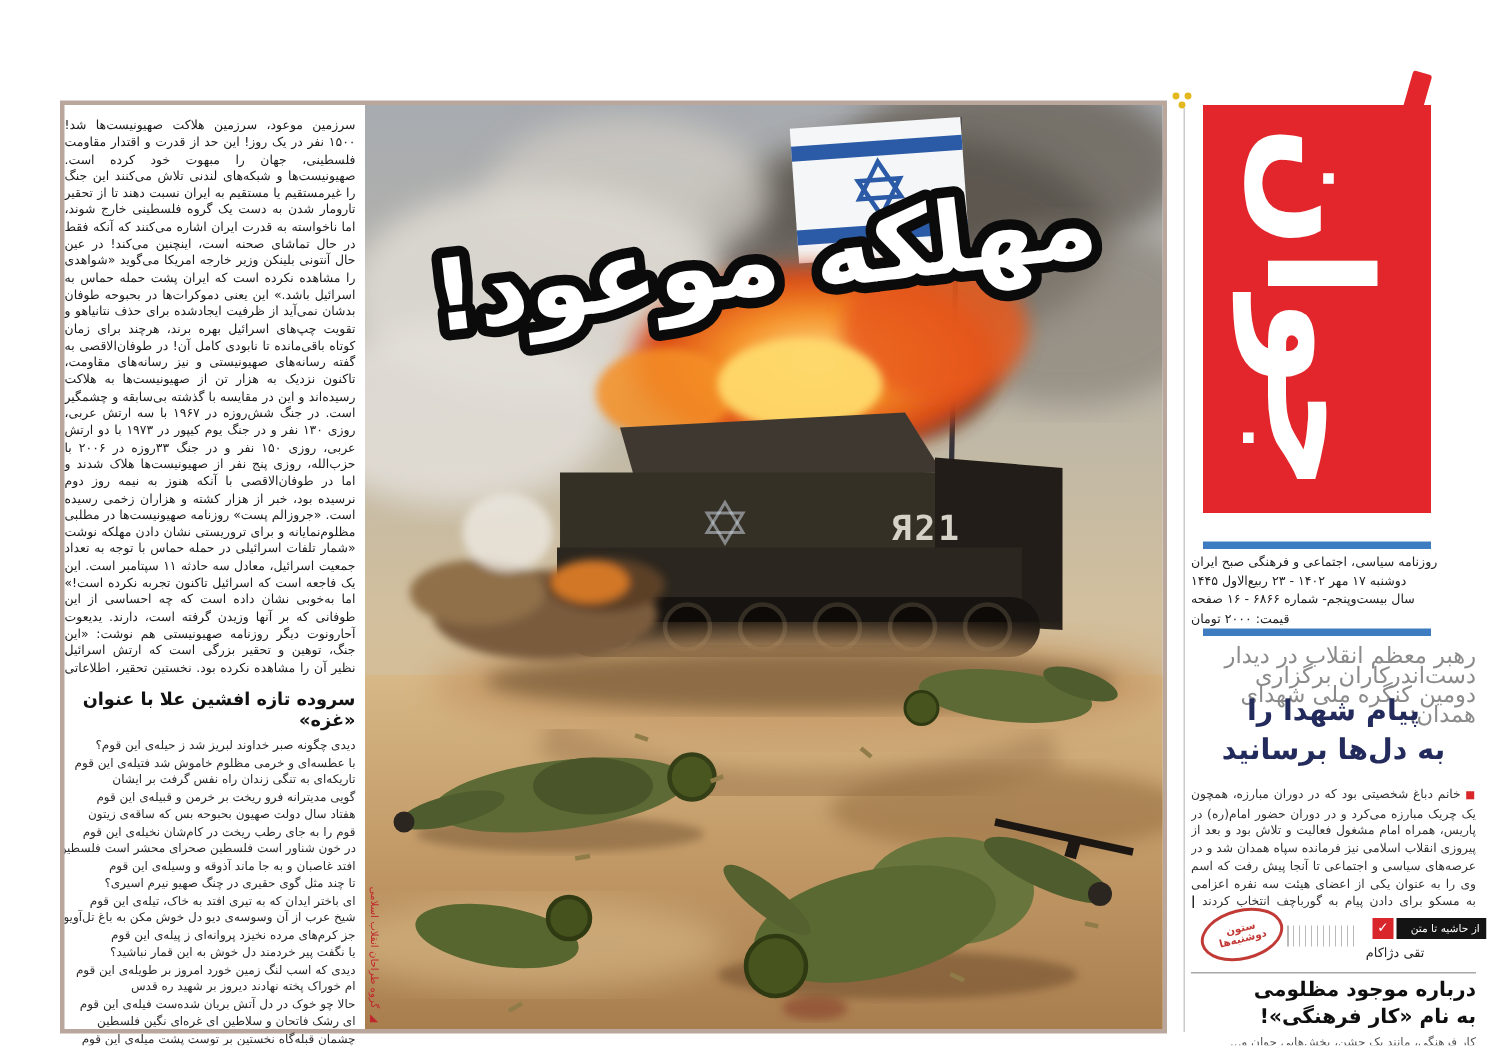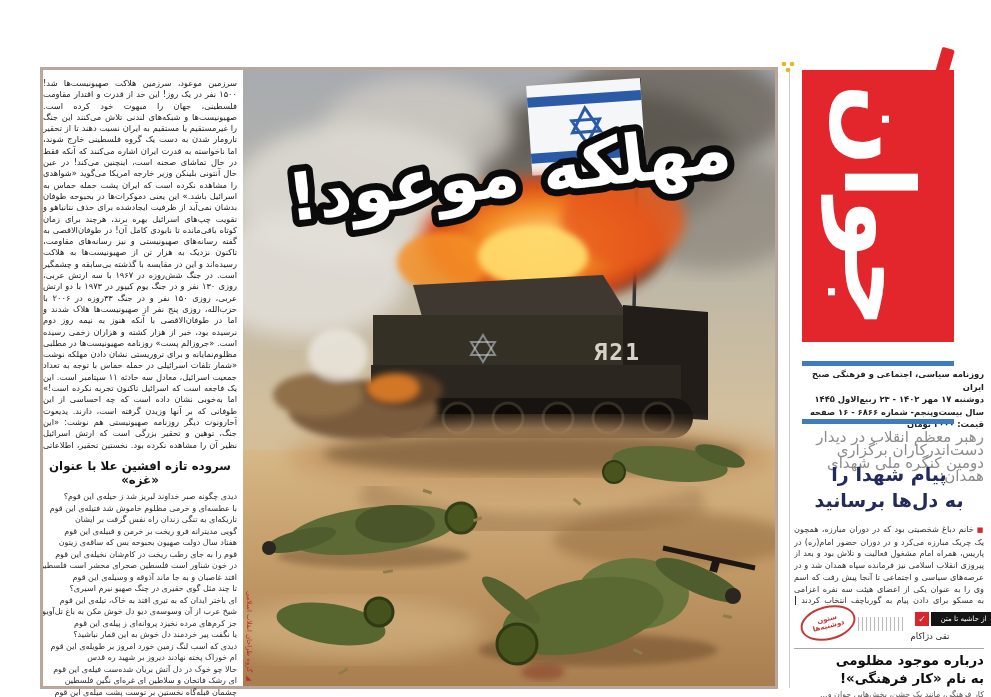--- a/index.html
+++ b/index.html
@@ -4,21 +4,21 @@
 <style>
   html,body{margin:0;padding:0;background:#ffffff;}
   .page{position:relative;width:991px;height:697px;background:#fff;overflow:hidden;
         font-family:"DejaVu Sans",sans-serif;direction:rtl;}
   
   .frame{position:absolute;left:40px;top:67px;width:738px;height:622px;
          border:3px solid #b9a69d;box-sizing:border-box;background:#fff;}
   .story-col{position:absolute;right:538px;left:4px;top:8px;width:194px;}
   .body-text{margin:0;font-size:8.3px;line-height:11.3px;text-align:justify;color:#1c1c1c;
              height:372px;overflow:hidden;}
-  .poem-head{margin:9px 0 4px 0;font-size:11.8px;font-weight:bold;color:#121212;text-align:center;}
+  .poem-head{margin:9px 0 4px 0;font-size:11.8px;font-weight:bold;color:#121212;}
   .poem{margin-top:3px;}
   .poem-line{font-size:8px;line-height:11.5px;color:#2b2b2b;text-align:right;
              white-space:nowrap;overflow:hidden;letter-spacing:-.2px;}
   
   .illustration{position:absolute;left:200px;top:0;width:532px;height:616px;overflow:hidden;}
   .illustration>svg.scene{position:absolute;left:0;top:0;}
   .headline-wrap{position:absolute;left:6px;top:14px;width:520px;height:175px;
                  transform:rotate(-6.5deg);}
   .lede{position:absolute;left:6px;top:118px;width:234px;margin:0;font-size:10.6px;
         line-height:17.4px;font-weight:bold;color:#1d1d33;text-align:justify;
@@ -30,22 +30,22 @@
   .sep{position:absolute;left:789px;top:72px;width:1px;height:616px;background:#cccccc;}
   .ornament{position:absolute;left:780px;top:59px;}
   .logo-box{position:absolute;left:802px;top:70px;width:152px;height:272px;background:#e2262b;
             display:flex;align-items:center;justify-content:center;overflow:hidden;}
   .logo-text{transform:rotate(90deg);font-size:96px;font-weight:bold;color:#fff;
              letter-spacing:-6px;line-height:1;}
   .logo-stroke{position:absolute;left:938px;top:48px;width:13px;height:30px;background:#e2262b;
                transform:rotate(16deg);border-radius:2px;}
   .bar{position:absolute;left:802px;width:152px;height:5px;background:#3e7cc1;}
   .bar1{top:361px;}  .bar2{top:419px;}
-  .pub-info{position:absolute;left:794px;top:368px;width:190px;text-align:right;
-            font-size:8.4px;font-weight:bold;color:#222;line-height:12.6px;}
+  .pub-info{position:absolute;left:794px;top:368px;width:190px;text-align:left;
+            font-size:8.4px;font-weight:normal;color:#222;line-height:12.6px;}
   .kicker{position:absolute;left:794px;top:431px;width:190px;font-size:15px;color:#8b8b8b;
           line-height:13px;text-align:right;}
   .sb-headline{position:absolute;left:794px;top:461px;width:190px;text-align:center;
                font-size:19px;font-weight:bold;color:#232a5c;line-height:26px;}
   .sb-body{position:absolute;left:794px;top:524px;width:190px;margin:0;font-size:8.2px;
            line-height:11.7px;text-align:justify;color:#333;height:82px;overflow:hidden;}
   .sb-body .bullet{color:#d8262b;font-size:7px;margin-left:3px;}
   .sb-body strong{color:#111;}
   .stamp{position:absolute;left:800px;top:606px;width:56px;height:34px;border:2px solid #c23a36;
          border-radius:50%;transform:rotate(-14deg);color:#c23a36;font-size:7px;line-height:7.5px;

